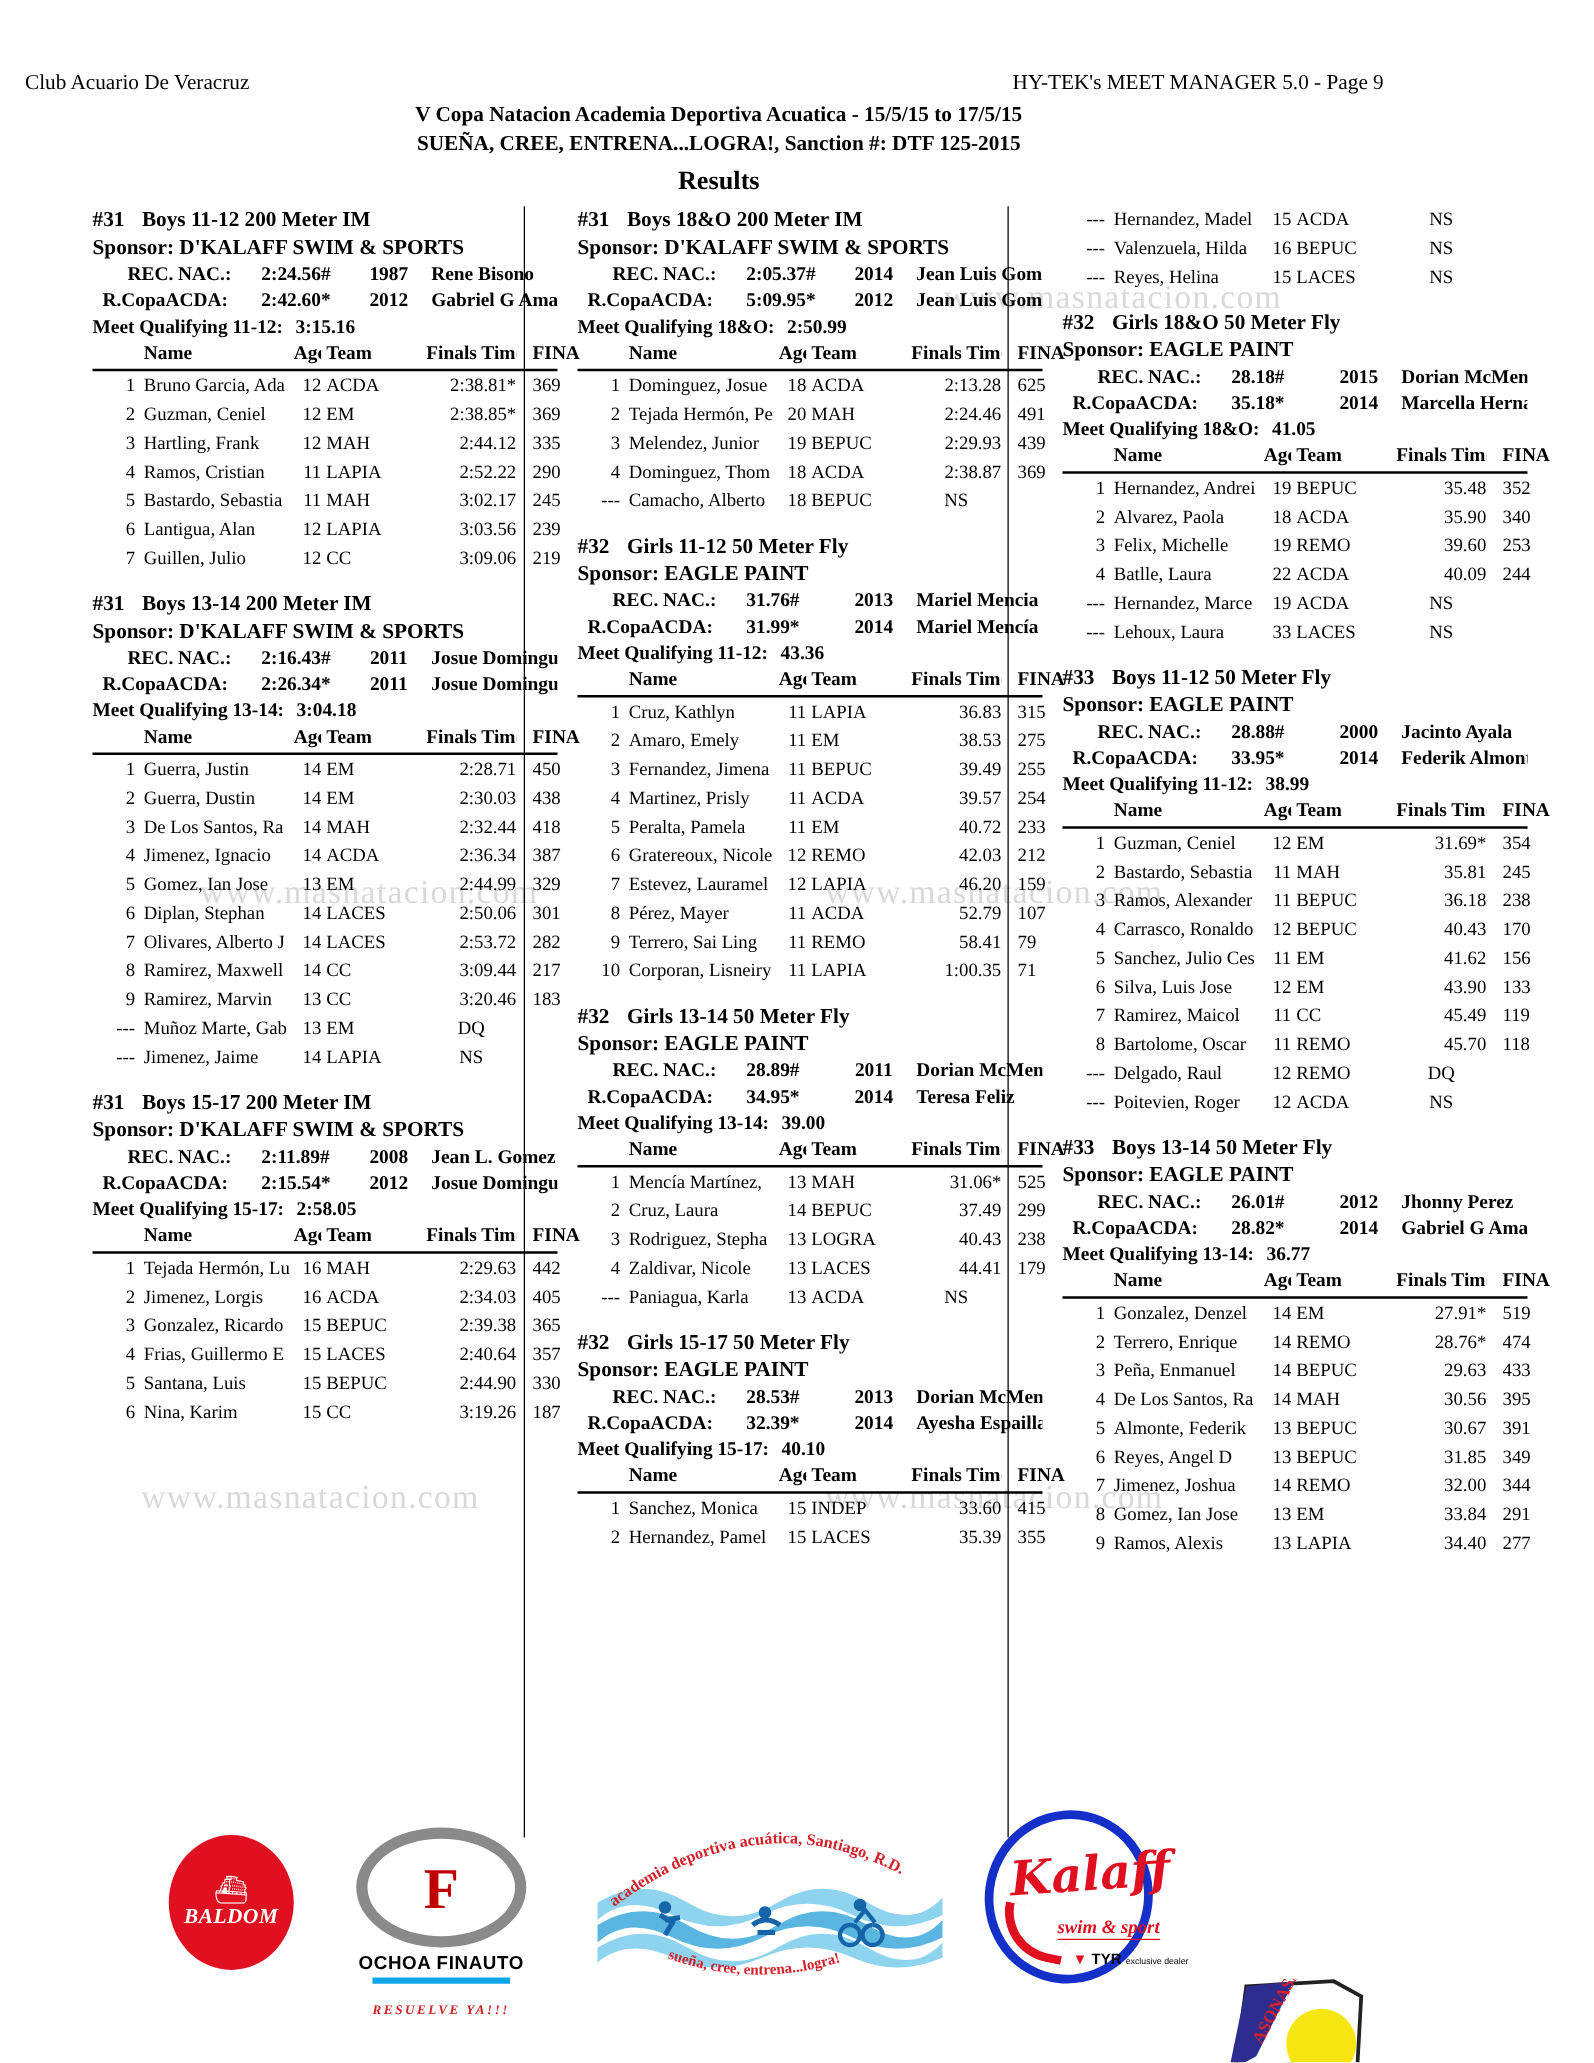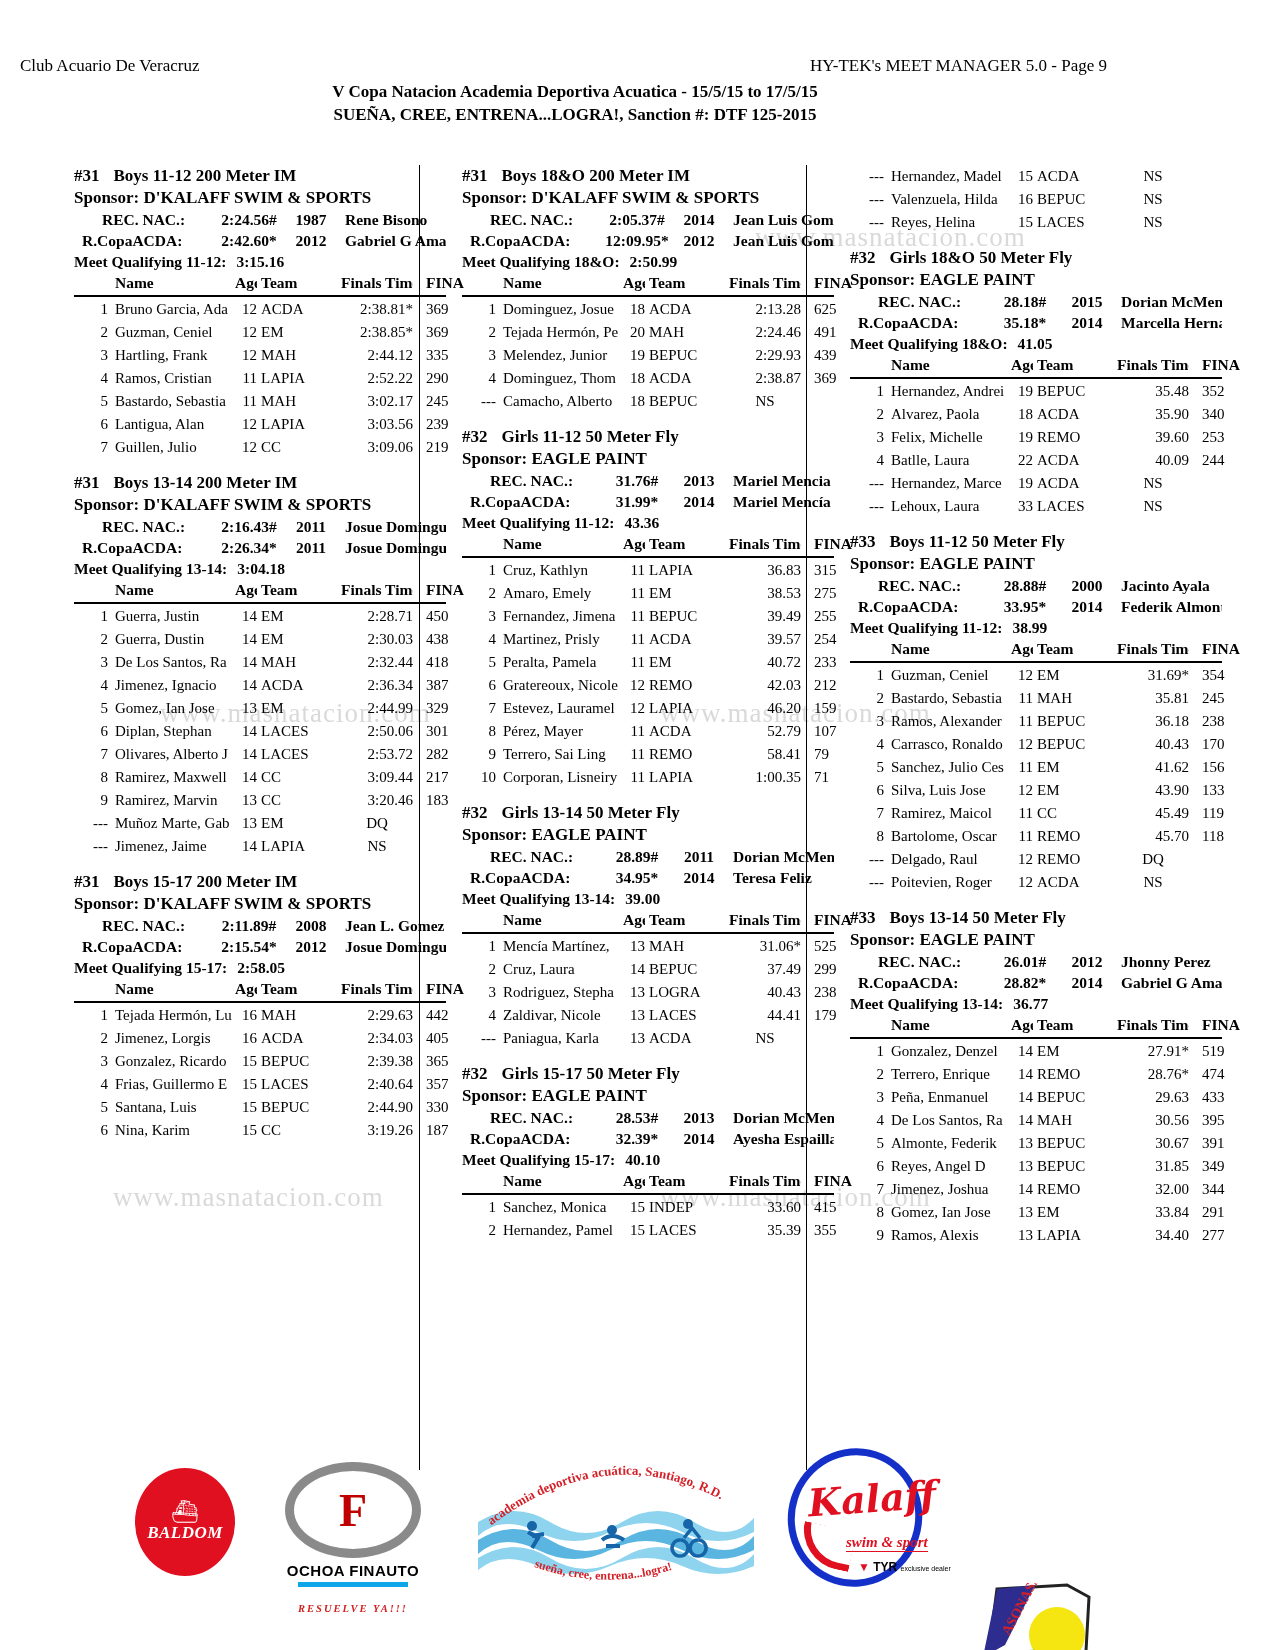--- a/index.html
+++ b/index.html
@@ -17,21 +17,21 @@
   .col{position:absolute;top:165px;width:372px;margin-left:39px;}
   #col0{left:35px}#col1{left:423px}#col2{left:811px}
   .event{margin-bottom:13px;}
   .ev-title{font-weight:bold;font-size:17px;line-height:22px;white-space:nowrap;}
   .ev-title .evnum{margin-right:14px;}
   .ev-sponsor{font-weight:bold;font-size:17px;line-height:22px;white-space:nowrap;}
   .rec-line{display:flex;font-weight:bold;font-size:15.5px;line-height:21px;white-space:nowrap;}
   .rec-label{width:135px;flex:0 0 135px;}
   .rec-label.rec{padding-left:28px;box-sizing:border-box;}
   .rec-label.copa{padding-left:8px;box-sizing:border-box;}
-  .rec-mark{width:80px;flex:0 0 80px;text-align:center;}
+  .rec-mark{width:80px;flex:0 0 80px;text-align:left;}
   .rec-year{width:44px;flex:0 0 44px;text-align:center;margin-right:12px;}
   .rec-holder{flex:1;overflow:hidden;}
   .qual-line{font-weight:bold;font-size:15.5px;line-height:21px;white-space:nowrap;}
   .qual-line .qtime{margin-left:10px;}
   
   .thead{display:flex;font-weight:bold;font-size:15.5px;line-height:21px;
          border-bottom:2.5px solid #000;padding-bottom:2px;margin-bottom:1px;}
   .trow{display:flex;font-size:15px;line-height:23px;}
   .c{white-space:nowrap;overflow:hidden;}
   .c-place{width:34px;flex:0 0 34px;text-align:right;}
@@ -77,20 +77,21 @@
 </style>
 </head>
 <body>
 
 <div class="page">
 
   <div class="hdr-club">Club Acuario De Veracruz</div>
   <div class="hdr-manager">HY-TEK's MEET MANAGER 5.0 - Page 9</div>
   <div class="hdr-title">V Copa Natacion Academia Deportiva Acuatica - 15/5/15 to 17/5/15</div>
   <div class="hdr-subtitle">SUEÑA, CREE, ENTRENA...LOGRA!, Sanction #: DTF 125-2015</div>
+  <div class="hdr-results">Results</div>
 
   <div class="wm" style="left:755px;top:222px;">www.masnatacion.com</div>
   <div class="wm" style="left:160px;top:698px;">www.masnatacion.com</div>
   <div class="wm" style="left:660px;top:698px;">www.masnatacion.com</div>
   <div class="wm" style="left:113px;top:1182px;">www.masnatacion.com</div>
   <div class="wm" style="left:660px;top:1182px;">www.masnatacion.com</div>
 
   <div class="vrule" style="left:419px;"></div>
   <div class="vrule" style="left:806px;"></div>
 
@@ -368,21 +369,21 @@
         <div class="ev-title"><span class="evnum">#31</span><span>Boys 18&amp;O 200 Meter IM</span></div>
         <div class="ev-sponsor">Sponsor: D'KALAFF SWIM &amp; SPORTS</div>
         <div class="rec-line">
           <span class="rec-label rec">REC. NAC.:</span>
           <span class="rec-mark">2:05.37#</span>
           <span class="rec-year">2014</span>
           <span class="rec-holder">Jean Luis Gomez</span>
         </div>
         <div class="rec-line">
           <span class="rec-label copa">R.CopaACDA:</span>
-          <span class="rec-mark">12:09.95*</span>
+          <span class="rec-mark">5:09.95*</span>
           <span class="rec-year">2012</span>
           <span class="rec-holder">Jean Luis Gomez</span>
         </div>
         <div class="qual-line"><span>Meet Qualifying 18&amp;O:</span><span class="qtime">2:50.99</span></div>
         <div class="thead">
           <div class="c c-place"></div>
           <div class="c c-name">Name</div>
           <div class="c c-age">Age</div>
           <div class="c c-team">Team</div>
           <div class="c c-time">Finals Time</div>

